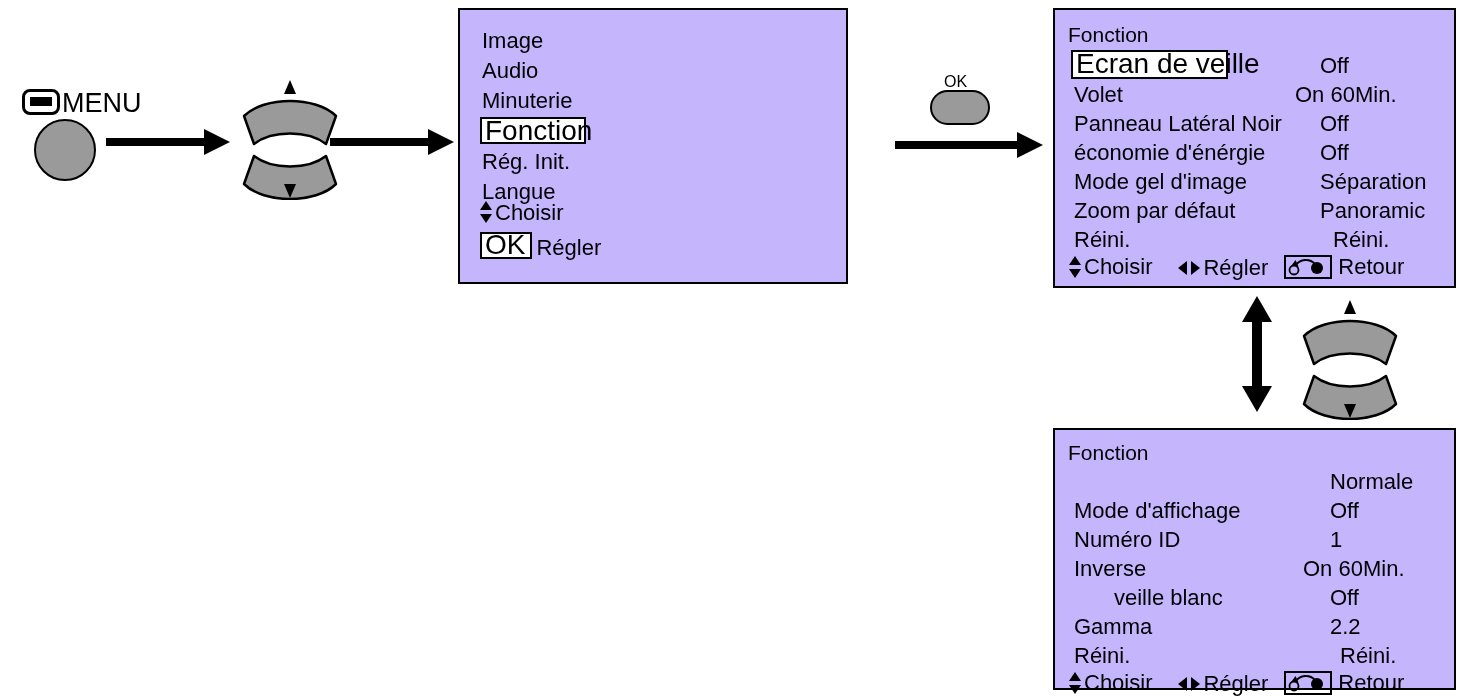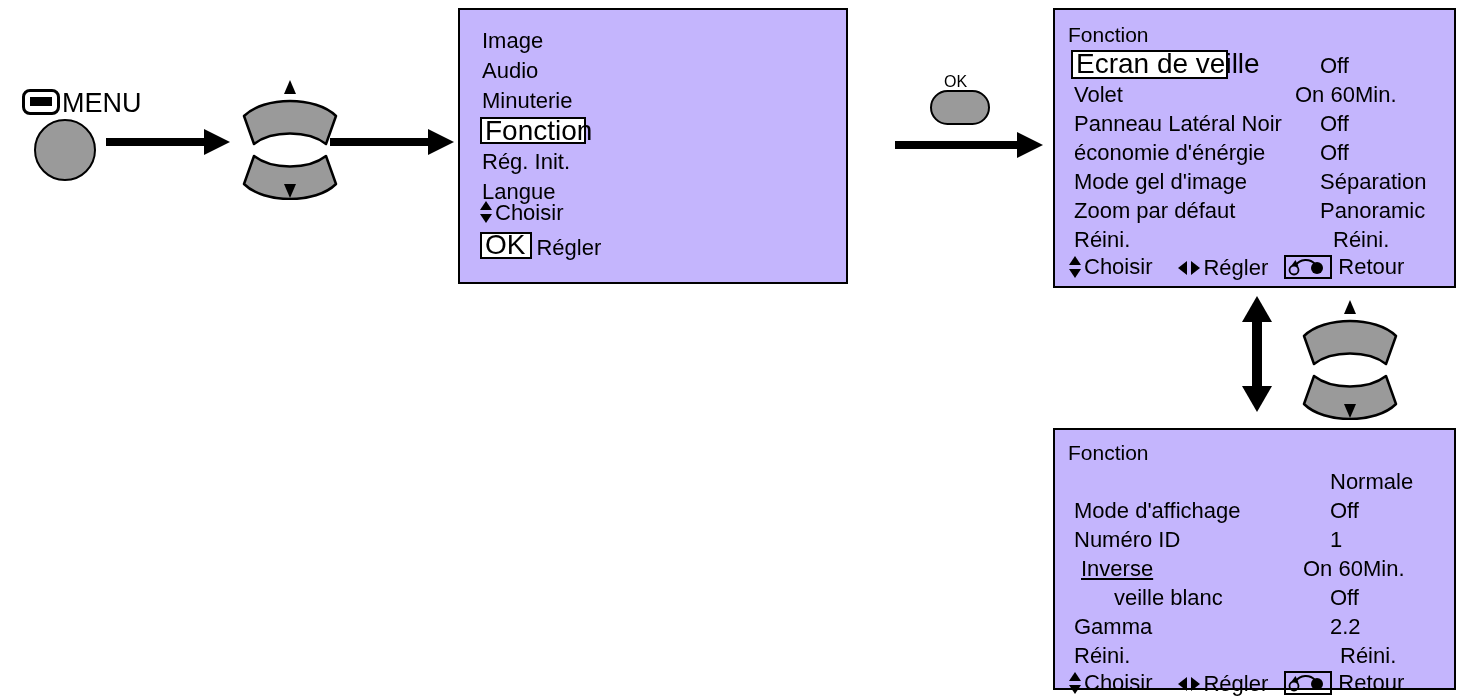--- a/index.html
+++ b/index.html
@@ -331,21 +331,21 @@
     <div class="osd-title" style="left:13px; top:12px;">Fonction</div>
 
     <div class="osd-val" style="left:275px; top:41px;">Normale</div>
 
     <div class="osd-row" style="left:19px; top:70px;">Mode d'affichage</div>
     <div class="osd-val" style="left:275px; top:70px;">Off</div>
 
     <div class="osd-row" style="left:19px; top:99px;">Numéro ID</div>
     <div class="osd-val" style="left:275px; top:99px;">1</div>
 
-    <div class="osd-row" style="left:26px; top:128px;text-decoration:underline;">Inverse</div>
+    <div class="osd-row" style="left:19px; top:128px;">Inverse</div>
     <div class="osd-val" style="left:248px; top:128px;">On  60Min.</div>
 
     <div class="osd-row" style="left:19px; top:157px;margin-left:40px;">veille blanc</div>
     <div class="osd-val" style="left:275px; top:157px;">Off</div>
 
     <div class="osd-row" style="left:19px; top:186px;">Gamma</div>
     <div class="osd-val" style="left:275px; top:186px;">2.2</div>
 
     <div class="osd-row" style="left:19px; top:215px;">Réini.</div>
     <div class="osd-val" style="left:285px; top:215px;">Réini.</div>

